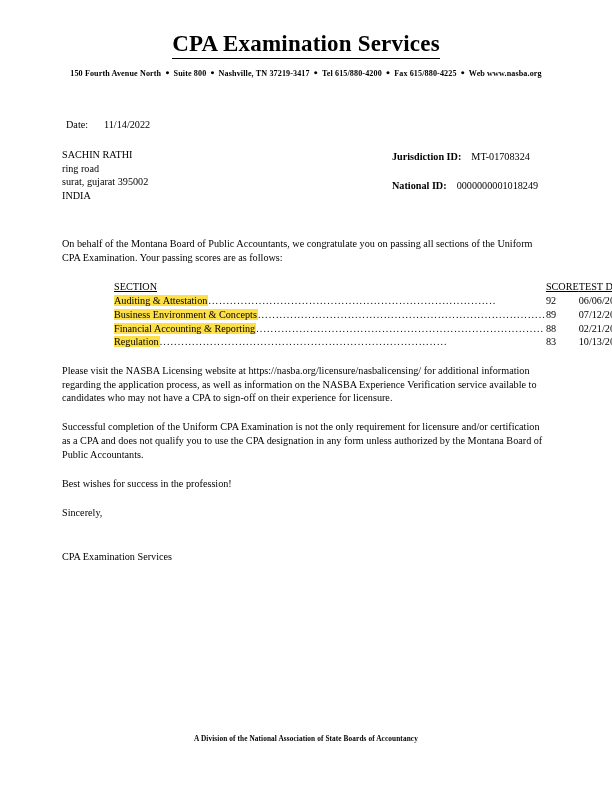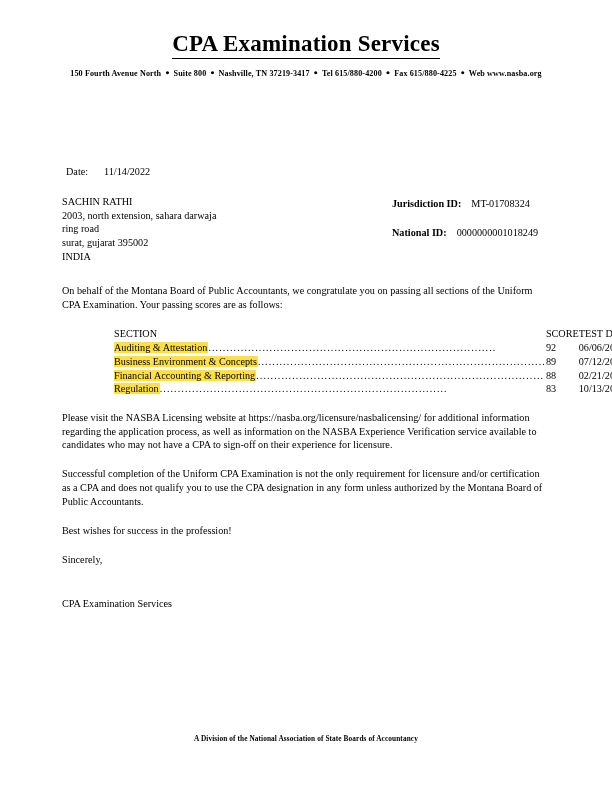--- a/index.html
+++ b/index.html
@@ -58,21 +58,20 @@
     top: 118px;
     width: 488px;
     font-size: 10.2px;
     line-height: 1.34;
   }
 
   .date-line {
     margin-left: 4px;
     margin-bottom: 0;
     white-space: nowrap;
-    margin-top: 47px;
   }
   .date-label { }
   .date-value { padding-left: 16px; }
 
   .addr-row {
     position: relative;
     margin-top: 16px;
     min-height: 74px;
   }
   .addressee {
@@ -112,21 +111,21 @@
     font-size: 10.2px;
   }
   .score-table td, .score-table th {
     padding: 0;
     font-weight: normal;
     text-align: left;
     line-height: 1.33;
     vertical-align: bottom;
     white-space: nowrap;
   }
-  .score-table thead th { padding-bottom: 0.5px; }
+  .score-table thead th { padding-bottom: 0.5px; text-decoration: underline; }
   .col-section { width: 212px; }
   .col-score   { width: 48px; }
   .col-date    { width: 58px; }
 
   .th-score { text-align: right; padding-right: 2px; }
   .td-score { text-align: right; padding-right: 2px; }
   .th-date, .td-date { padding-left: 10px; }
 
   .leader-cell {
     position: relative;
@@ -162,21 +161,20 @@
 
   <div class="body-area">
 
     <div class="date-line">
       <span class="date-label">Date:</span><span class="date-value">11/14/2022</span>
     </div>
 
     <div class="addr-row">
       <div class="addressee">
         <div>SACHIN RATHI</div>
-        <div>2003, north extension, sahara darwaja</div>
         <div>ring road</div>
         <div>surat, gujarat 395002</div>
         <div>INDIA</div>
       </div>
 
       <div class="id-block">
         <div class="id-line">
           <span class="id-label">Jurisdiction ID:</span><span class="id-value">MT-01708324</span>
         </div>
         <div class="id-line">

